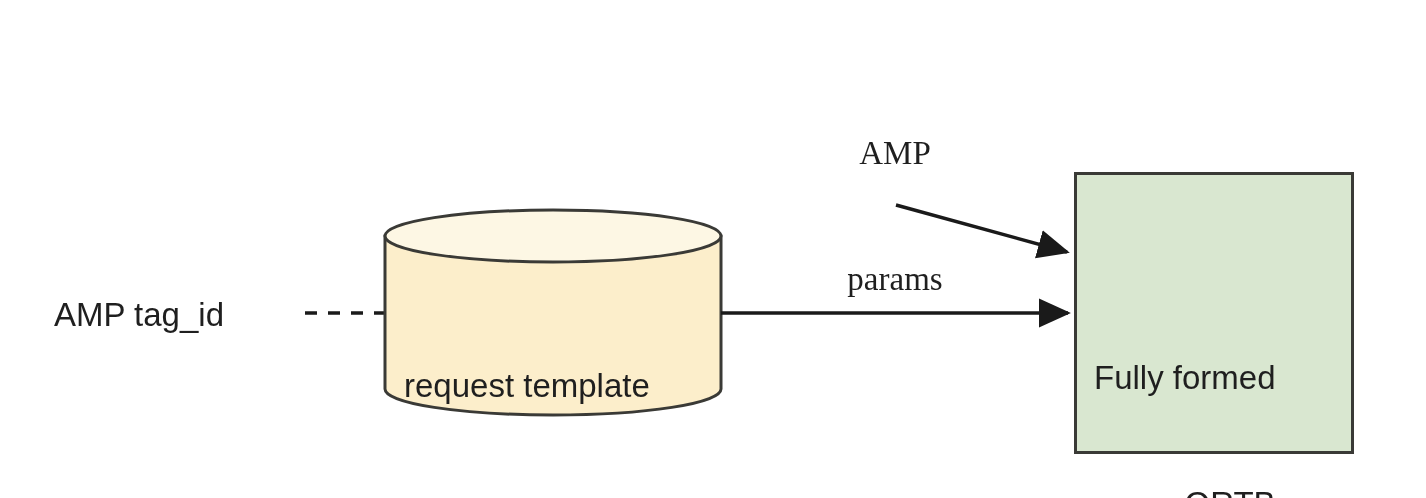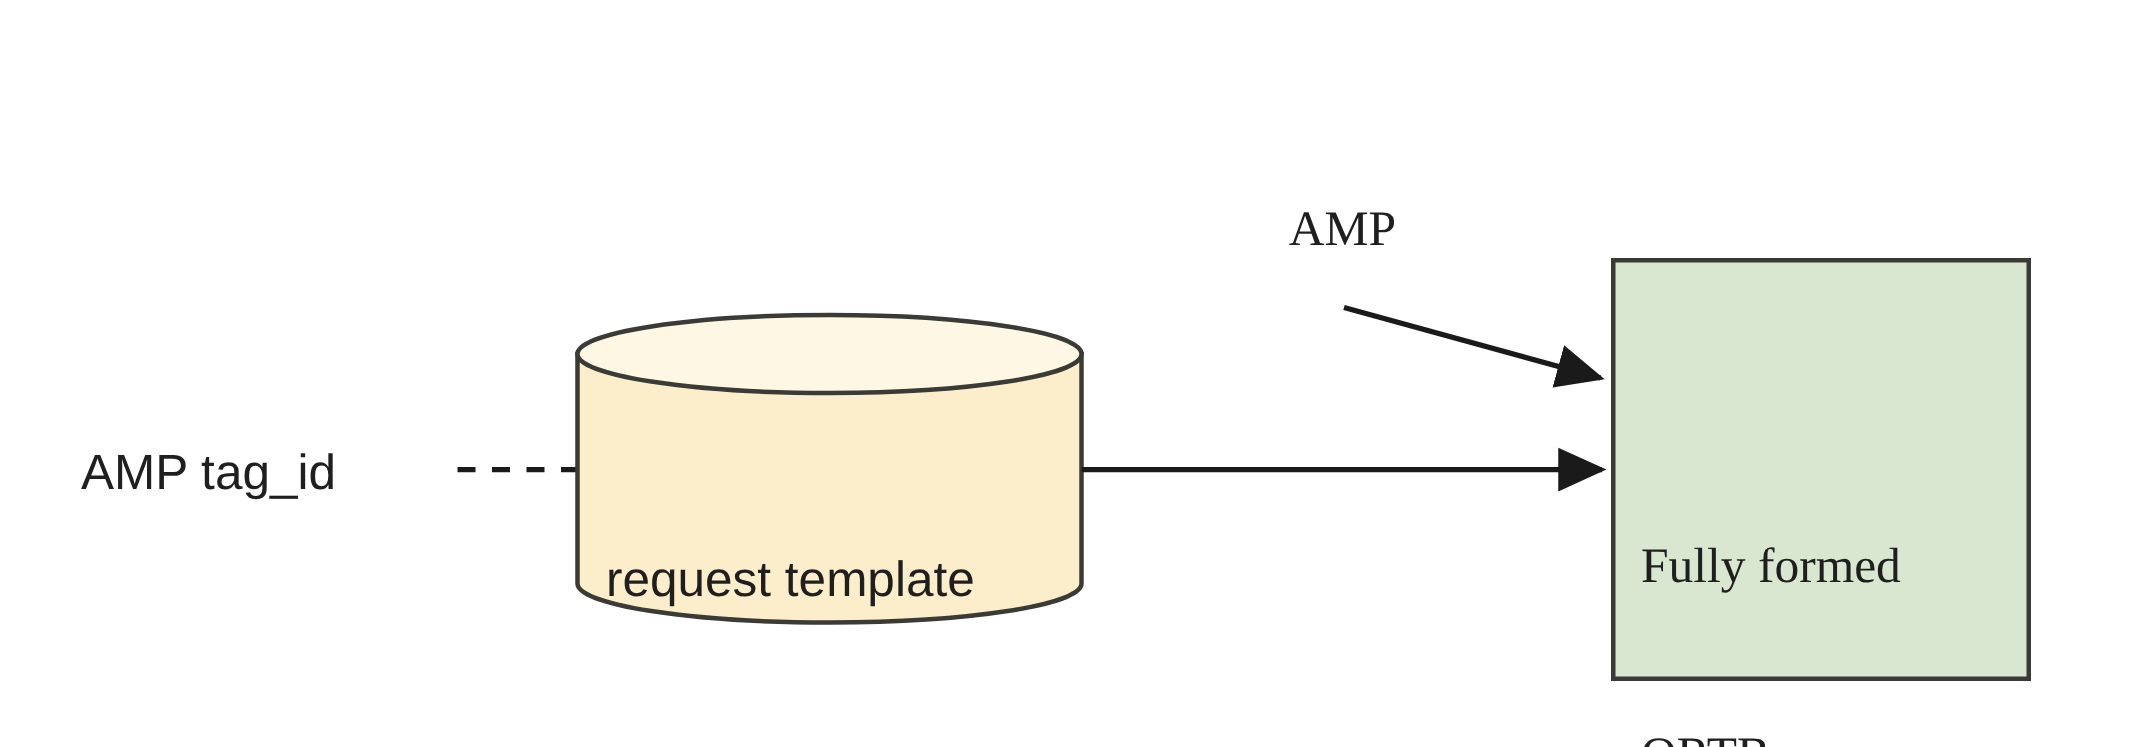--- a/index.html
+++ b/index.html
@@ -23,20 +23,21 @@
     height: 498px;
   }
   .txt {
     position: absolute;
     color: #1f1f1f;
     font-family: "Liberation Sans", sans-serif;
     font-size: 33px;
     line-height: 42px;
     white-space: pre;
     letter-spacing: 0px;
+    text-align: right;
   }
   #label-amp-tag-id {
     left: 54px;
     top: 294px;
   }
   #cylinder-text {
     left: 404px;
     top: 281px;
   }
   #cylinder-text .line { display: block; }
@@ -44,21 +45,21 @@
     left: 790px;
     top: 48px;
     width: 210px;
     text-align: center;
   }
   #qs-label .line { display: block; font-family: Liberation Serif, serif; }
   #ortb-text {
     left: 1094px;
     top: 273px;
   }
-  #ortb-text .line { display: block; font-family: Liberation Serif, serif; }
+  #ortb-text .line { display: block; }
 </style>
 </head>
 <body>
 
 <div id="canvas">
 
   <svg class="svg-layer" viewBox="0 0 1426 498" xmlns="http://www.w3.org/2000/svg">
     <defs>
       <marker id="arrow-solid" viewBox="0 0 12 12" refX="10" refY="6" markerWidth="10" markerHeight="10" orient="auto-start-reverse">
         <path d="M 0 1 L 11 6 L 0 11 z" fill="#1a1a1a"></path>
@@ -80,20 +81,21 @@
   </svg>
 
   <div class="txt" id="label-amp-tag-id">AMP tag_id</div>
 
   <div class="txt" id="cylinder-text">
     <span class="line">request template</span>
   </div>
 
   <div class="txt" id="qs-label">
     <span class="line">AMP</span>
+    <span class="line">params</span>
   </div>
 
   <div class="txt" id="ortb-text">
     <span class="line">Fully formed</span>
     <span class="line">ORTB</span>
   </div>
 
 </div>
 
 </body></html>

